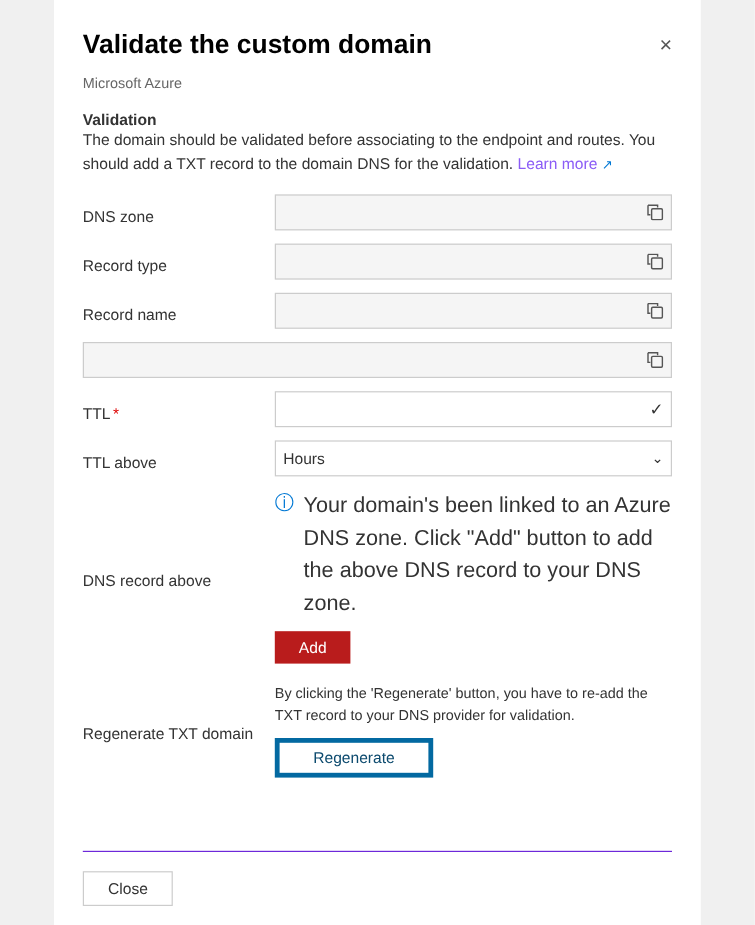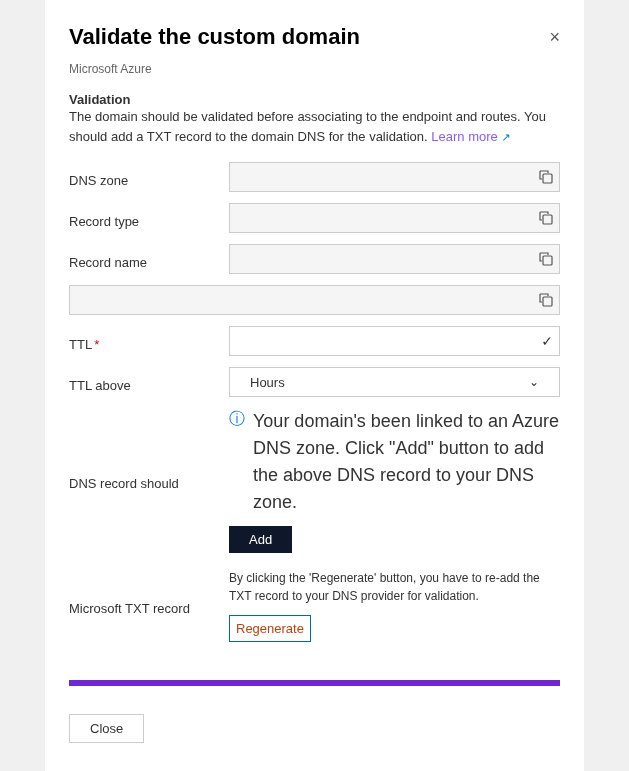--- a/index.html
+++ b/index.html
@@ -118,21 +118,21 @@
       font-size: 14px;
       display: flex;
       align-items: center;
     }
     .select-wrapper {
       display: flex;
       align-items: center;
       border: 1px solid #ccc;
       background: #fff;
       height: 30px;
-      padding: 0 20px;
+      padding: 0 6px;
       position: relative;
     }
     .select-wrapper select {
       flex: 1;
       border: none;
       background: transparent;
       font-size: 13px;
       outline: none;
       color: #333;
       appearance: none;
@@ -176,46 +176,46 @@
       font-size: 16px;
       margin-top: 1px;
       flex-shrink: 0;
     }
     .info-text {
       font-size: 18px;
       color: #333;
       line-height: 1.5;
     }
     .btn-primary {
-      background: #0f172a;
+      background: #b91c1c;
       color: #fff;
       border: none;
       padding: 6px 20px;
       font-size: 13px;
       cursor: pointer;
       font-family: 'Segoe UI', Arial, sans-serif;
     }
     .btn-secondary {
       background: #fff;
-      color: #c2410c;
-      border: 1px solid #0369a1;
-      padding: 5px 6px;
+      color: #0c4a6e;
+      border: 4px solid #0369a1;
+      padding: 5px 28px;
       font-size: 13px;
       cursor: pointer;
       font-family: 'Segoe UI', Arial, sans-serif;
     }
     .regen-text {
       font-size: 12px;
       color: #333;
       line-height: 1.5;
       margin-bottom: 10px;
     }
     .dialog-footer {
-      border-top: 6px solid #6d28d9;
-      padding: 28px 0;
+      border-top: 1px solid #6d28d9;
+      padding: 16px 0;
       margin-top: auto;
       text-decoration: underline;
     }
     .btn-close-footer {
       background: #fff;
       color: #333;
       border: 1px solid #ccc;
       padding: 6px 20px;
       font-size: 13px;
       cursor: pointer;
@@ -323,32 +323,32 @@
             <option>Minutes</option>
             <option selected="">Hours</option>
             <option>Days</option>
           </select>
           <span class="select-arrow">⌄</span>
         </div>
       </div>
     </div>
 
     <div class="form-row">
-      <div class="form-label">DNS record should</div>
+      <div class="form-label">DNS record above</div>
       <div class="form-control-wrapper">
         <div class="info-box">
           <span class="info-icon">ⓘ</span>
           <span class="info-text">Your domain's been linked to an Azure DNS zone. Click "Add" button to add the above DNS record to your DNS zone.</span>
         </div>
         <button class="btn-primary">Add</button>
       </div>
     </div>
 
     <div class="form-row" style="margin-top: 16px;">
-      <div class="form-label">Microsoft TXT record</div>
+      <div class="form-label">Regenerate TXT domain</div>
       <div class="form-control-wrapper">
         <div class="regen-text">By clicking the 'Regenerate' button, you have to re-add the TXT record to your DNS provider for validation.</div>
         <button class="btn-secondary">Regenerate</button>
       </div>
     </div>
   </div>
 
   <div class="dialog-footer">
     <button class="btn-close-footer">Close</button>
   </div>

